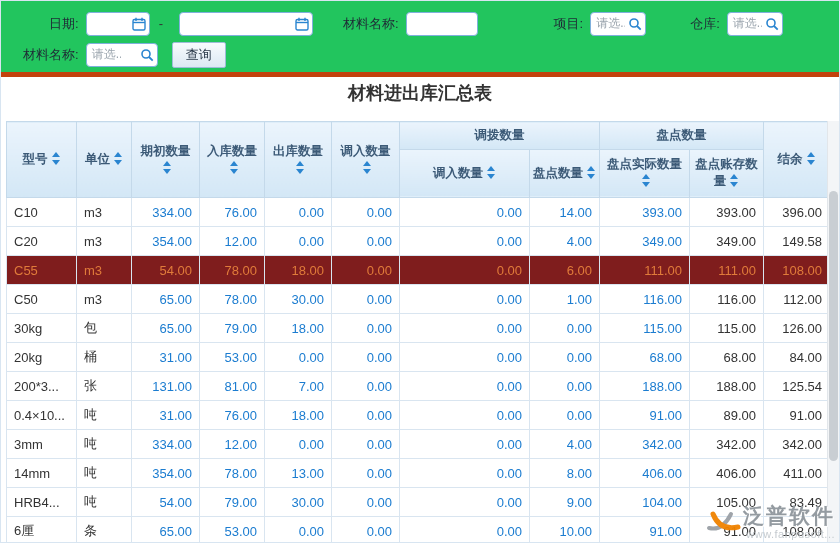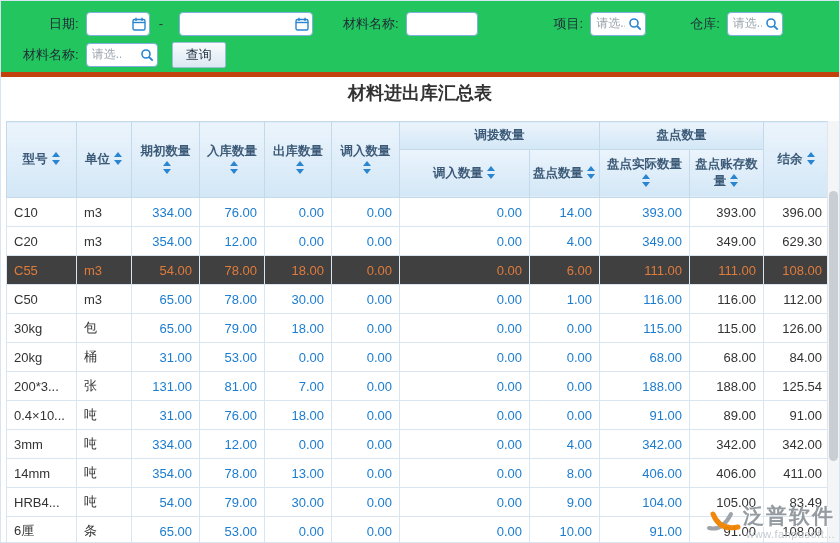--- a/index.html
+++ b/index.html
@@ -42,21 +42,21 @@
   thead th{background:linear-gradient(#ebf4fc,#d3e7f6);color:#3c5a77;font-weight:700;font-size:12.5px;
     padding:1px 3px;text-align:center;border-color:#c4d9ea;white-space:normal;line-height:1.35;cursor:pointer}
   thead tr.gr th.group{height:27px;cursor:default}
   thead tr.sub th{height:47px}
   th.merged{height:76px}
   tbody td{height:29px;font-size:13px;padding:0 7px;background:#fff}
   td.txt{text-align:left;color:#333}
   td.num{text-align:right}
   td.blue{color:#1b7cd0}
   td.dark{color:#333}
-  tr.hl td, tr.hl td.blue, tr.hl td.dark{background:#404040;color:#e07b3a}
+  tr.hl td, tr.hl td.blue, tr.hl td.dark{background:#7f1d1d;color:#e07b3a}
 
   .sort-icon{display:inline-block;width:9px;height:13px;position:relative;margin-left:4px;vertical-align:-2px}
   .sort-icon::before{content:"";position:absolute;top:0;left:0;border-left:4px solid transparent;
     border-right:4px solid transparent;border-bottom:5px solid #2a85d0}
   .sort-icon::after{content:"";position:absolute;bottom:0;left:0;border-left:4px solid transparent;
     border-right:4px solid transparent;border-top:5px solid #2a85d0}
 
   
   .scrollbar{position:absolute;right:0;top:120px;bottom:0;width:12px;background:#f3f5f7;border-left:1px solid #e2e6ea}
   .scroll-thumb{position:absolute;left:1px;right:1px;top:70px;height:270px;background:#c9ced3;border-radius:5px;cursor:grab}
@@ -190,21 +190,21 @@
           <td class="txt">C20</td>
           <td class="txt">m3</td>
           <td class="num blue">354.00</td>
           <td class="num blue">12.00</td>
           <td class="num blue">0.00</td>
           <td class="num blue">0.00</td>
           <td class="num blue">0.00</td>
           <td class="num blue">4.00</td>
           <td class="num blue">349.00</td>
           <td class="num dark">349.00</td>
-          <td class="num dark">629.30</td>
+          <td class="num dark">149.58</td>
         </tr>
         <tr class="hl">
           <td class="txt">C55</td>
           <td class="txt">m3</td>
           <td class="num blue">54.00</td>
           <td class="num blue">78.00</td>
           <td class="num blue">18.00</td>
           <td class="num blue">0.00</td>
           <td class="num blue">0.00</td>
           <td class="num blue">6.00</td>

